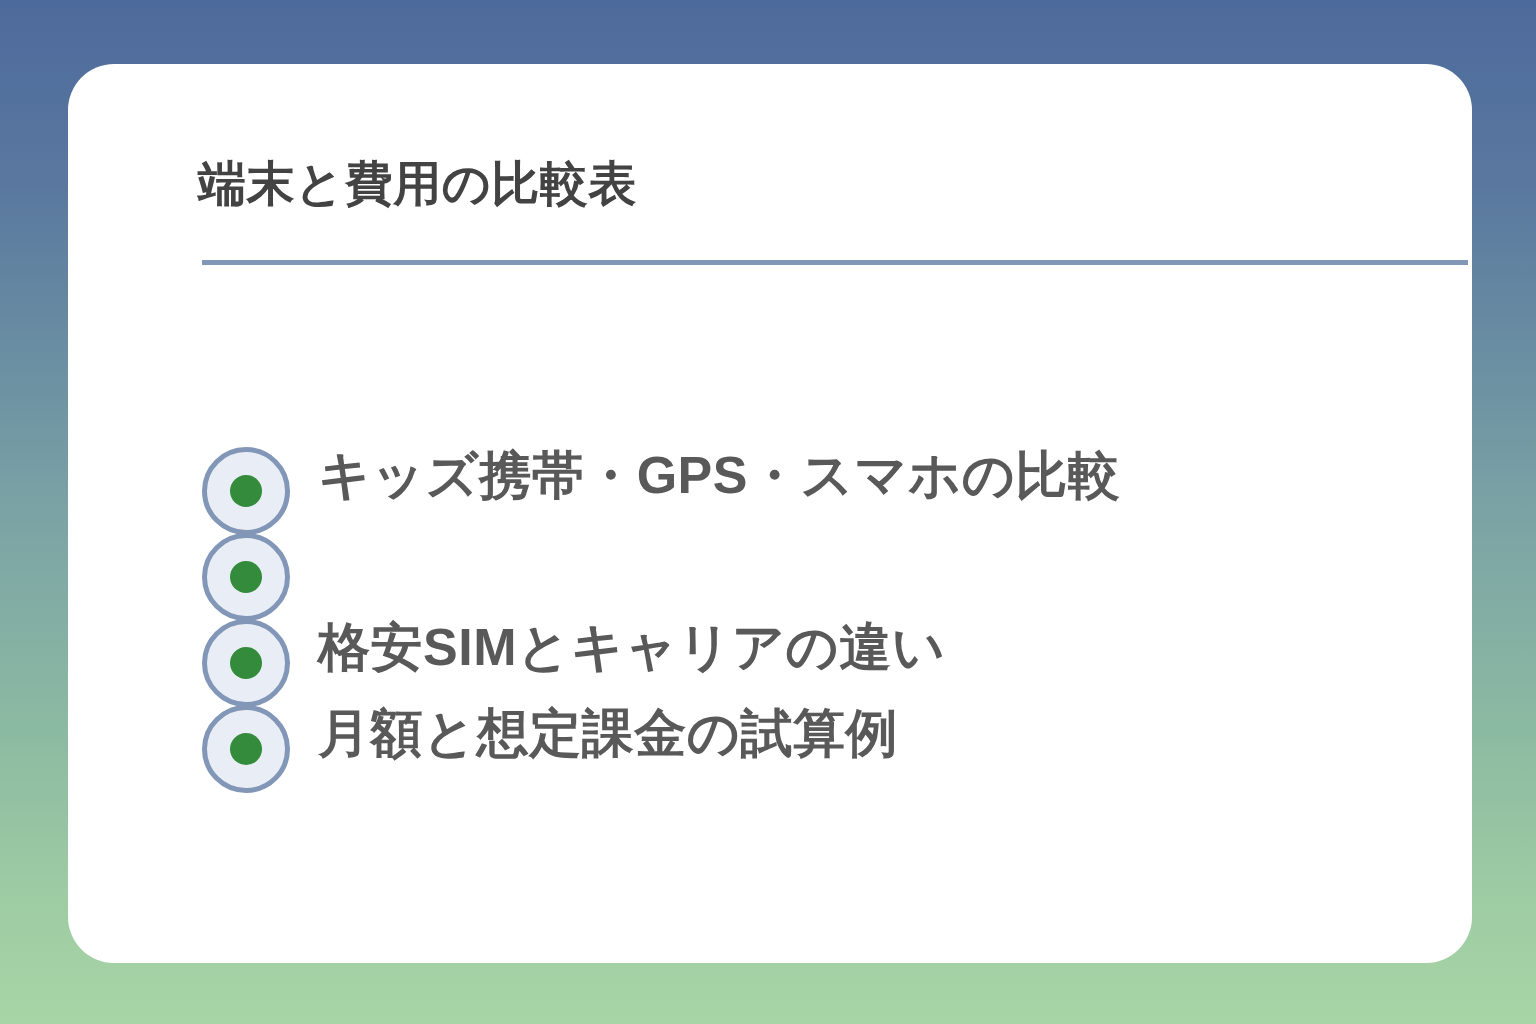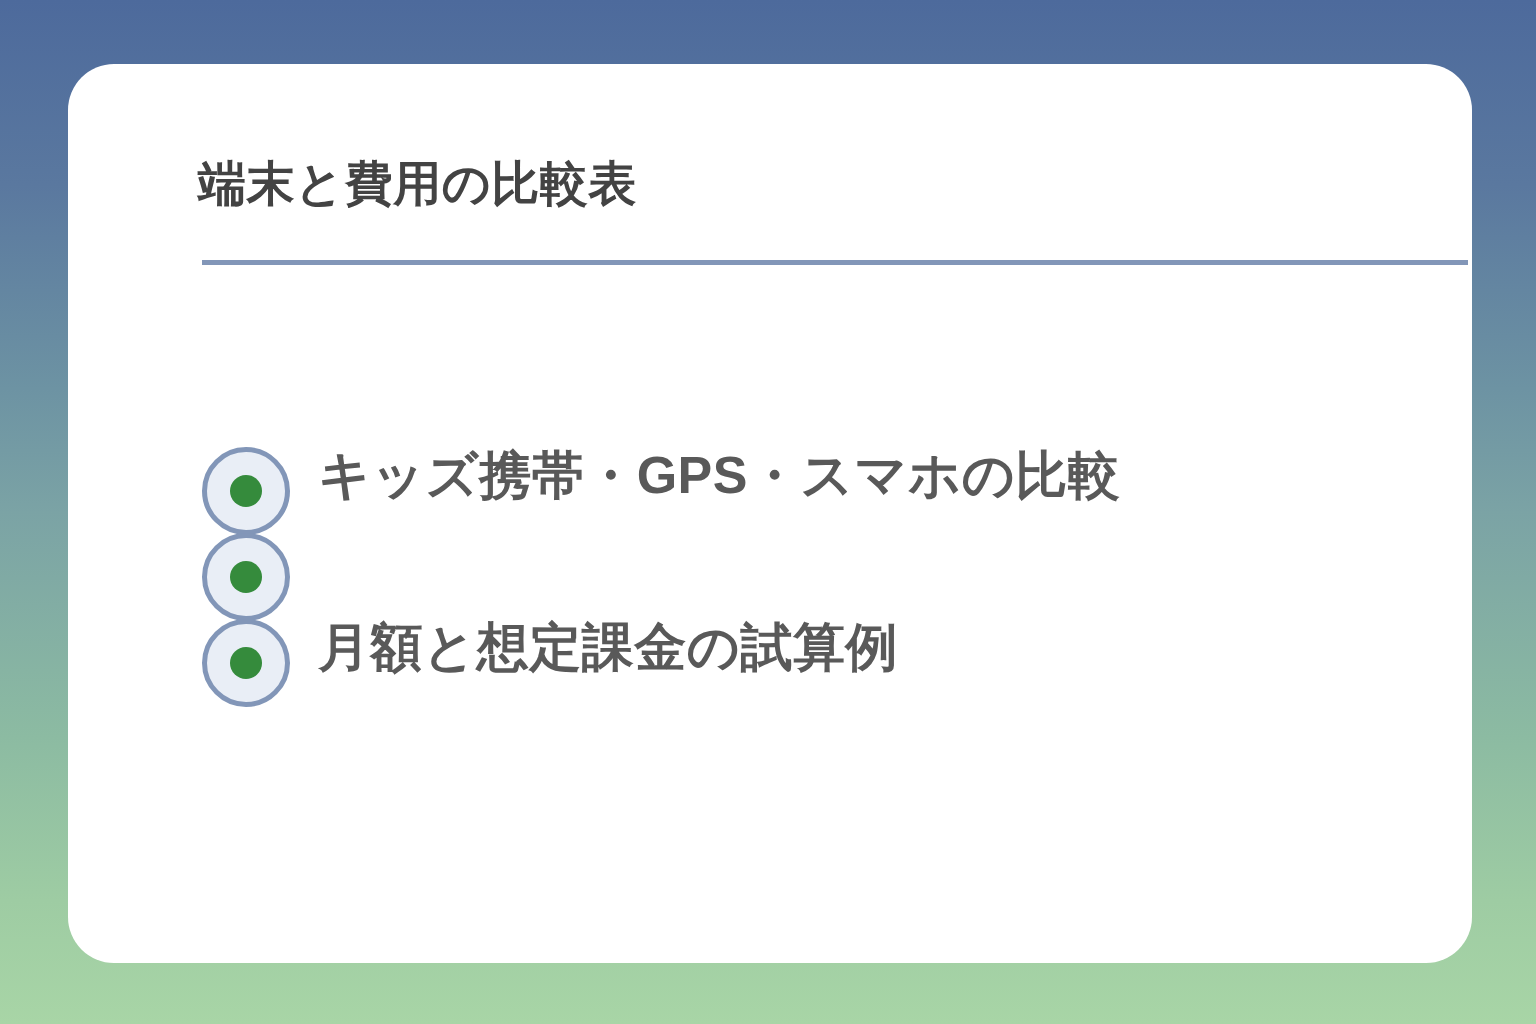--- a/index.html
+++ b/index.html
@@ -126,20 +126,26 @@
         </span>
         <span class="bullet-text">キッズ携帯・GPS・スマホの比較</span>
       </li>
 
       <li class="bullet-item">
         <span class="bullet-marker">
           <span class="bullet-dot"></span>
         </span>
       </li>
 
+      <li class="bullet-item">
+        <span class="bullet-marker">
+          <span class="bullet-dot"></span>
+        </span>
+        <span class="bullet-text">格安SIMとキャリアの違い</span>
+      </li>
 
       <li class="bullet-item">
         <span class="bullet-marker">
           <span class="bullet-dot"></span>
         </span>
         <span class="bullet-text">月額と想定課金の試算例</span>
       </li>
 
     </ul>
 

